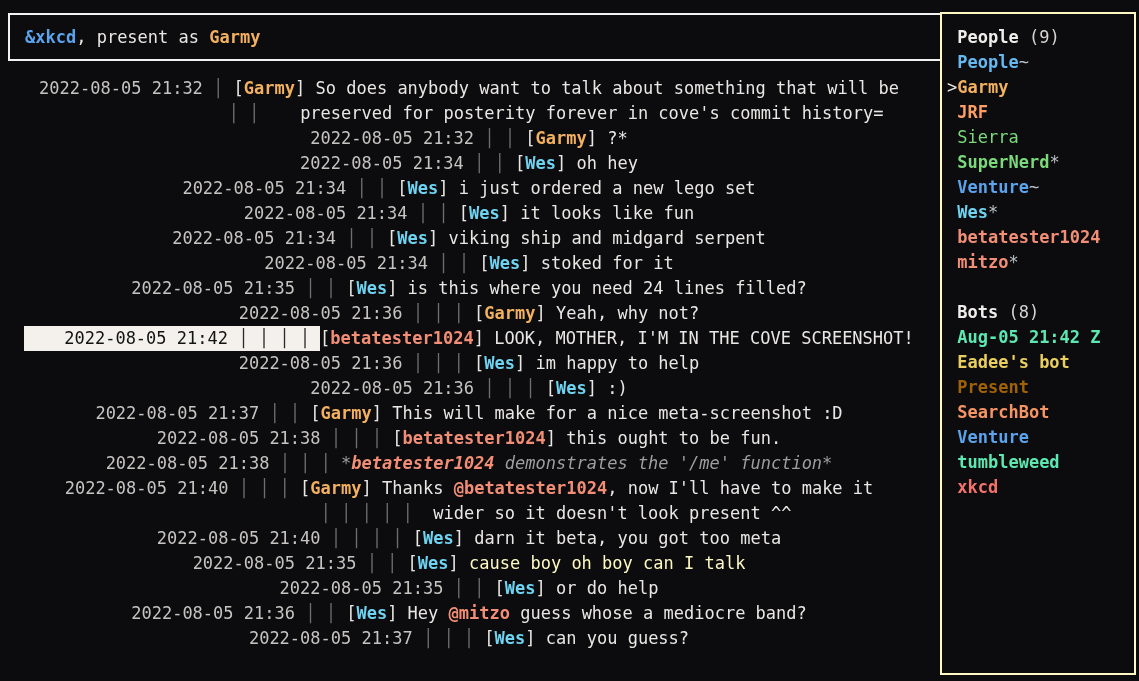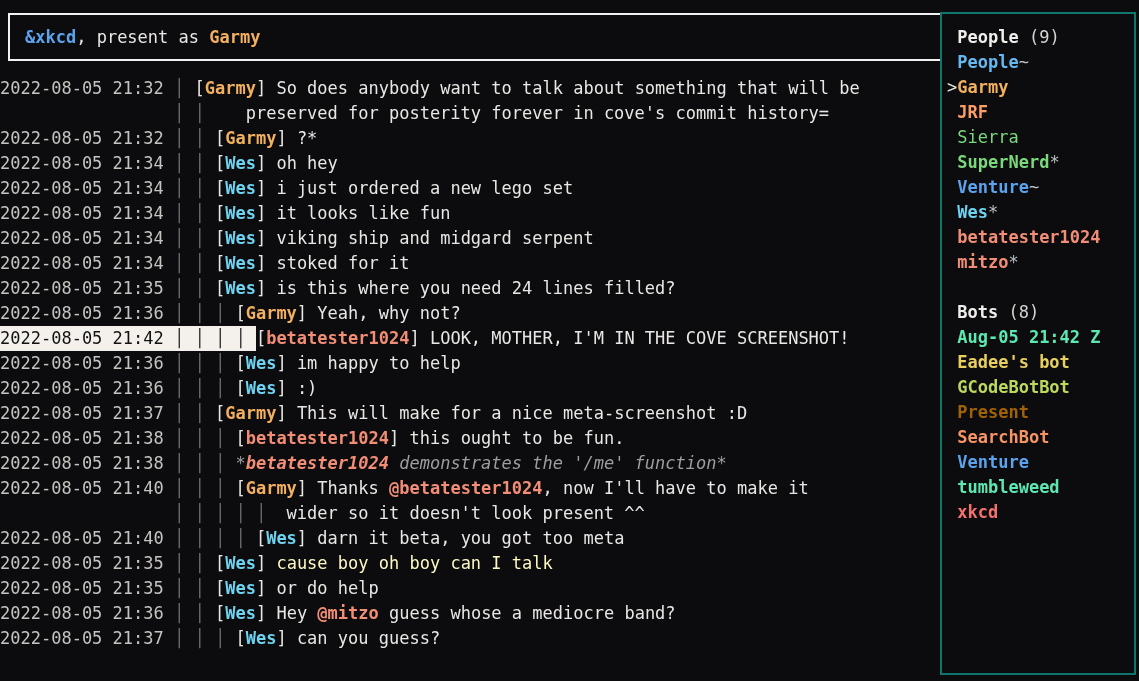--- a/index.html
+++ b/index.html
@@ -8,30 +8,30 @@
     background:#0c0c0f;
     font-family:"DejaVu Sans Mono", "Liberation Mono", monospace;
     font-size:17px;
   }
   .hdrbox{
     position:absolute;left:8px;top:13px;width:918px;height:44px;
     border:2px solid #f2f2f2;background:#0c0c0f;
     display:flex;align-items:center;padding-left:15px;white-space:pre;
   }
   .chat{position:absolute;left:0;top:76px;width:938px;}
-  .row{height:25px;line-height:25px;white-space:pre;}
+  .row{height:25px;line-height:25px;white-space:pre;text-align:center;}
   .row .meta{display:inline-block;}
   .row.hl .meta{background:#f4f1ec;}
   .ts{color:#c6c4c1;}
-  .hl .ts{color:#121212;}
+  .hl .ts{color:#121212;padding-left:40px;}
   .tree{color:#6e6e6e;}
   .hl .tree{color:#2a2a2a;}
   .sidebar{
     position:absolute;left:940px;top:12px;width:187px;height:648px;
-    border:2px solid #0f766e;background:#0c0c0f;
+    border:2px solid #fef9c3;background:#0c0c0f;
     padding-top:11px;padding-left:5px;box-sizing:content-box;
   }
   .srow{height:25px;line-height:25px;white-space:pre;}
   .b{font-weight:bold;}
   .head-count{color:#d6d4d1;}
   .head-label{color:#f0eeeb;font-weight:bold;}
 </style>
 </head>
 <body>
 
@@ -76,20 +76,19 @@
       <div class="srow"><span style="color: rgb(232, 230, 227);"> </span><span style="color: rgb(91, 163, 236); font-weight: bold;">Venture</span><span style="color: rgb(185, 194, 198);">~</span></div>
       <div class="srow"><span style="color: rgb(232, 230, 227);"> </span><span style="color: rgb(111, 212, 241); font-weight: bold;">Wes</span><span style="color: rgb(185, 194, 198);">*</span></div>
       <div class="srow"><span style="color: rgb(232, 230, 227);"> </span><span style="color: rgb(242, 142, 118); font-weight: bold;">betatester1024</span></div>
       <div class="srow"><span style="color: rgb(232, 230, 227);"> </span><span style="color: rgb(242, 142, 118); font-weight: bold;">mitzo</span><span style="color: rgb(185, 194, 198);">*</span></div>
     </div>
   <div class="srow"> </div>
   <div class="srow"><span> </span><span class="head-label">Bots</span><span class="head-count"> </span><span class="head-count">(8)</span></div>
   <div id="bots-rows">
       <div class="srow"><span> </span><span style="color: rgb(93, 232, 178); font-weight: bold;">Aug-05 21:42 Z</span></div>
       <div class="srow"><span> </span><span style="color: rgb(233, 207, 95); font-weight: bold;">Eadee's bot</span></div>
-      <div class="srow"><span> </span><span style="color: rgb(188, 217, 94); font-weight: bold;">GCodeBotBot</span></div>
       <div class="srow"><span> </span><span style="color: #a16207; font-weight: bold;">Present</span></div>
       <div class="srow"><span> </span><span style="color: rgb(247, 148, 100); font-weight: bold;">SearchBot</span></div>
       <div class="srow"><span> </span><span style="color: rgb(91, 163, 236); font-weight: bold;">Venture</span></div>
       <div class="srow"><span> </span><span style="color: rgb(93, 232, 178); font-weight: bold;">tumbleweed</span></div>
       <div class="srow"><span> </span><span style="color: rgb(244, 114, 108); font-weight: bold;">xkcd</span></div>
     </div>
 </div>
 
 </body></html>

